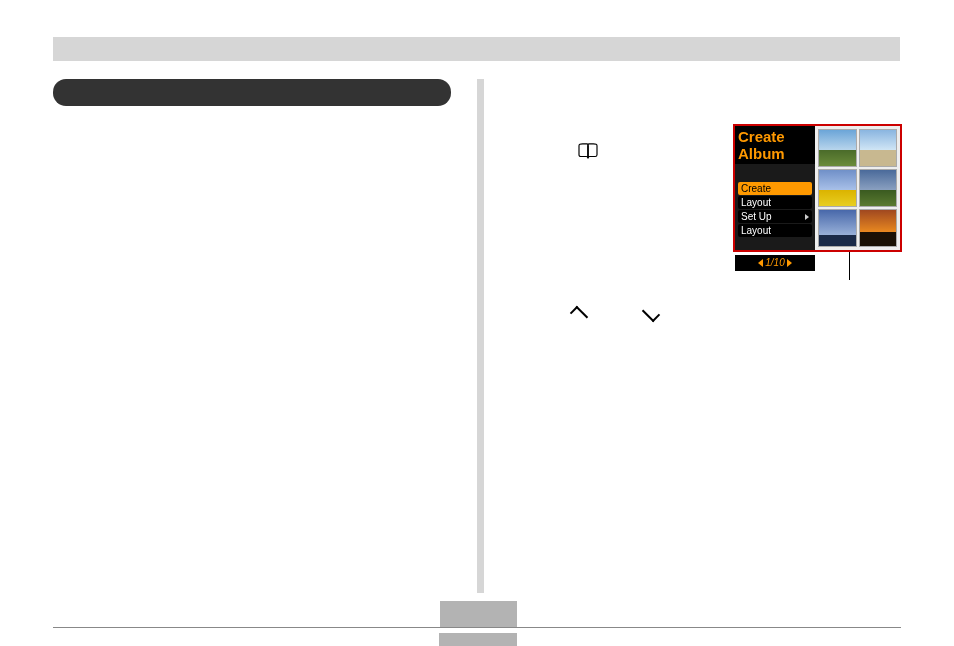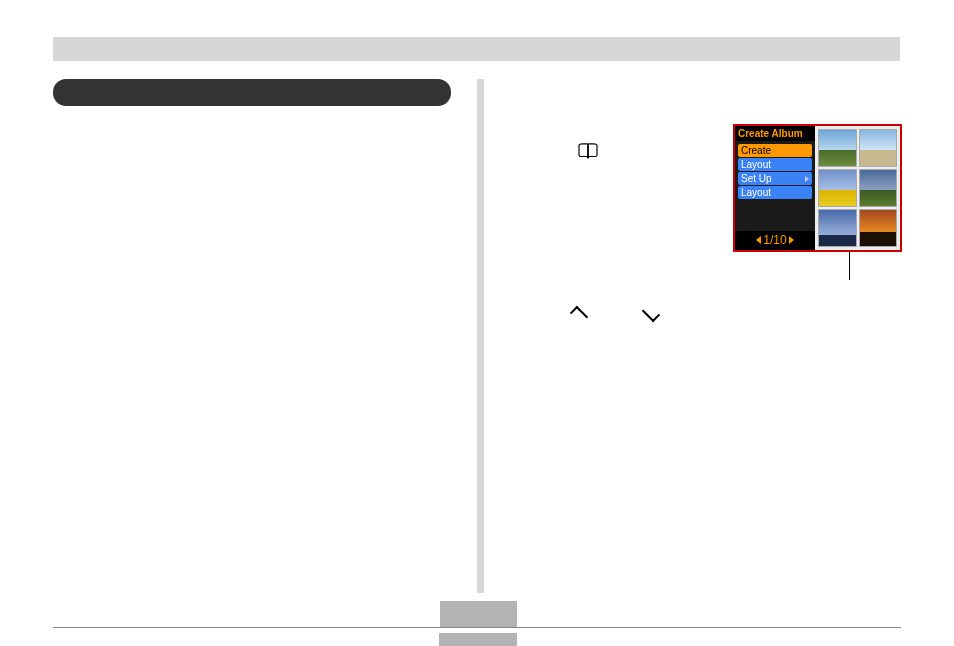--- a/index.html
+++ b/index.html
@@ -77,55 +77,56 @@
     width: 80px;
     background: #1a1a1a;
     display: flex;
     flex-direction: column;
     font-size: 10px;
     color: #fff;
   }
   .lcd-title {
     background: #000;
     color: #f90;
-    font-size: 10px;
+    font-size: 15px;
     padding: 2px 3px;
     font-weight: bold;
   }
   .lcd-menu {
-    padding: 3px 3px;
+    padding: 18px 3px;
     display: flex;
     flex-direction: column;
     gap: 1px;
   }
   .lcd-menu-item {
-    background: #3b82f6;
+    background: #000000;
     color: #fff;
     padding: 1px 3px;
     font-size: 10px;
     border-radius: 2px;
     display: flex;
     justify-content: space-between;
     align-items: center;
   }
   .lcd-menu-item.sel {
     background: #f90;
     color: #000;
   }
   .lcd-spacer { flex: 1; }
   .lcd-pager {
     color: #f90;
-    font-size: 12px;
+    font-size: 10px;
     text-align: center;
     padding: 2px 0 3px 0;
     background: #000;
     display: flex;
     justify-content: center;
     align-items: center;
     gap: 2px;
+    font-style: italic;
   }
   .lcd-pager .tri-l {
     width: 0; height: 0;
     border-top: 4px solid transparent;
     border-bottom: 4px solid transparent;
     border-right: 5px solid #f90;
   }
   .lcd-pager .tri-r {
     width: 0; height: 0;
     border-top: 4px solid transparent;

